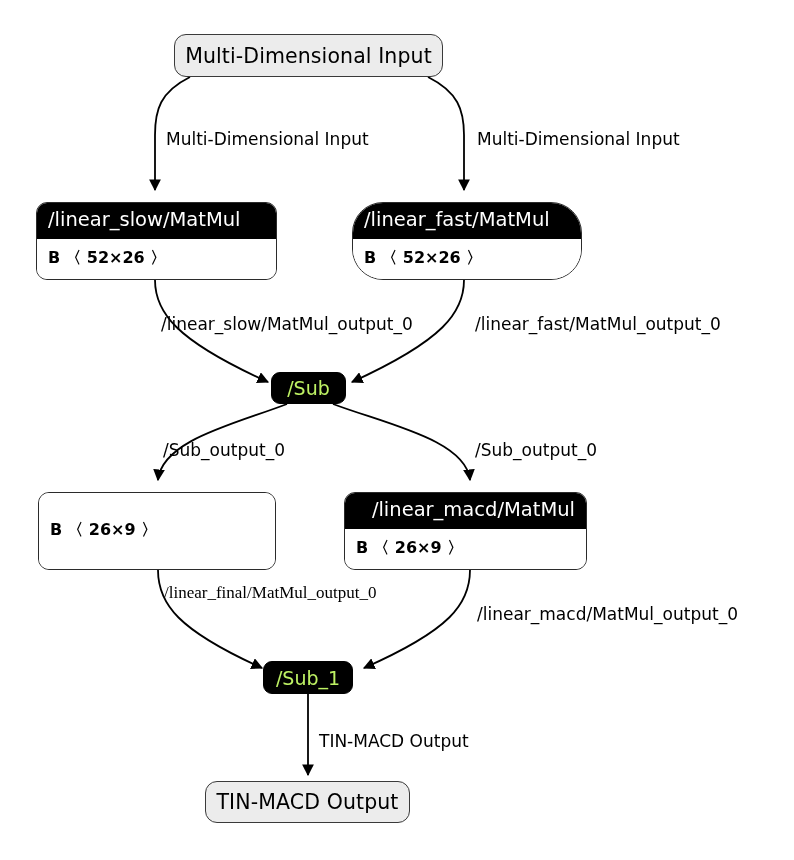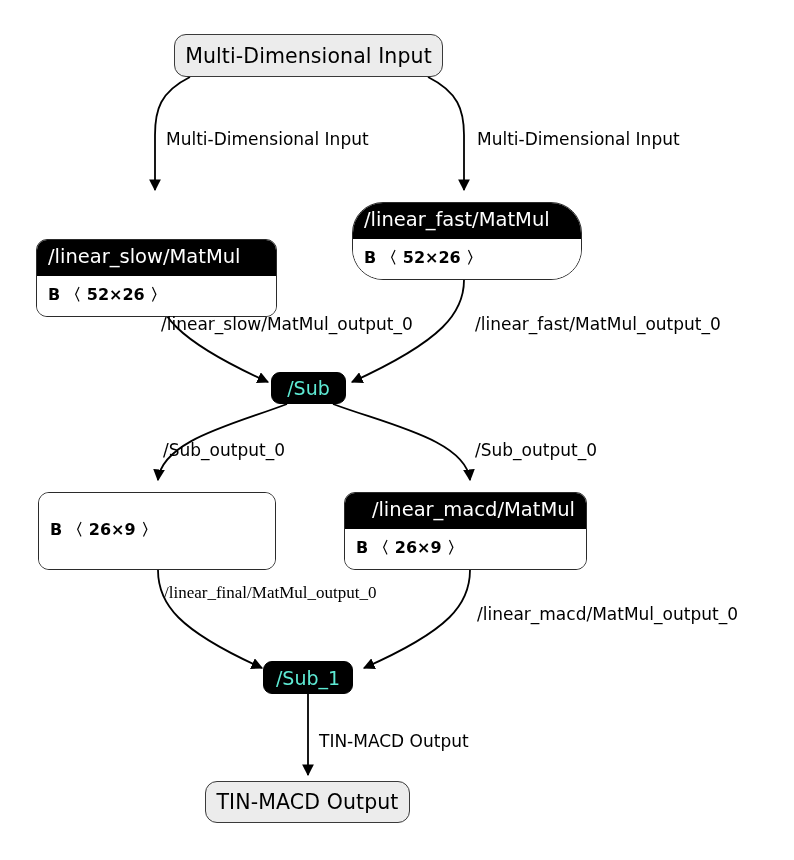--- a/index.html
+++ b/index.html
@@ -80,21 +80,21 @@
     font-weight: bold;
   }
 
   
   .mini-node {
     position: absolute;
     box-sizing: border-box;
     background: #000000;
     border: 1.4px solid #000000;
     border-radius: 9px;
-    color: #5eead4;
+    color: #bef264;
     font-size: 19px;
     display: flex;
     align-items: center;
     justify-content: center;
     white-space: nowrap;
   }
 
   
   .edge-label {
     position: absolute;
@@ -133,21 +133,21 @@
 
     <path d="M 470 570 C 470 604, 450 630, 364 668" fill="none" stroke="#000000" stroke-width="1.8" marker-end="url(#arrow)"></path>
 
     <path d="M 308 694 L 308 775" fill="none" stroke="#000000" stroke-width="1.8" marker-end="url(#arrow)"></path>
   </svg>
 
   <div class="term-node" style="left:174px; top:34px; width:269px; height:43px;">
     <span>Multi-Dimensional Input</span>
   </div>
 
-  <div class="op-node" style="left:36px; top:202px; width:241px; height:78px;margin-top:37px;">
+  <div class="op-node" style="left:36px; top:202px; width:241px; height:78px;">
     <div class="op-head">/linear_slow/MatMul</div>
     <div class="op-body">
       <span class="bsym">B</span>
       <span class="shape">〈 52×26 〉</span>
     </div>
   </div>
 
   <div class="op-node" style="left:352px; top:202px; width:230px; height:78px;border-radius:31px;">
     <div class="op-head">/linear_fast/MatMul</div>
     <div class="op-body">

